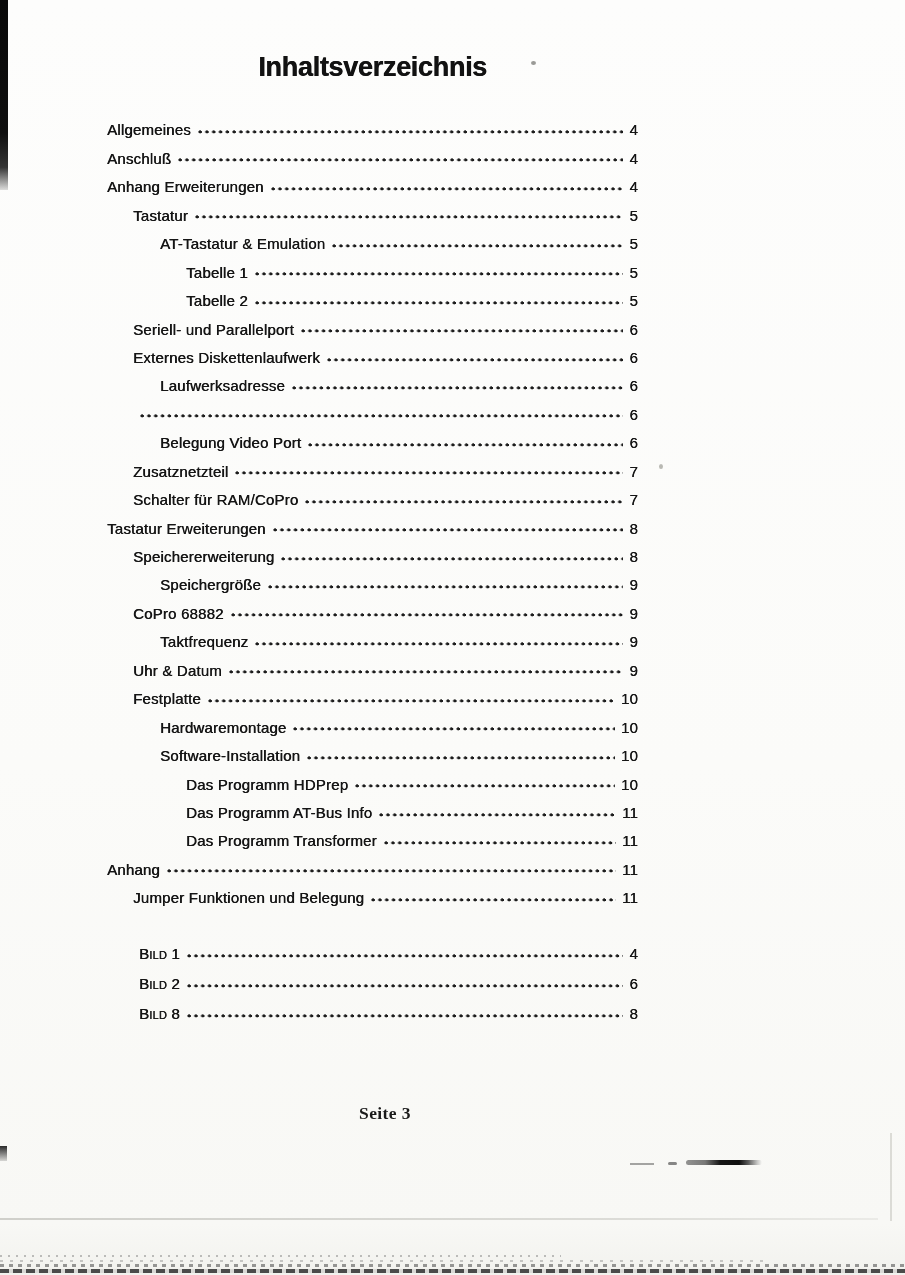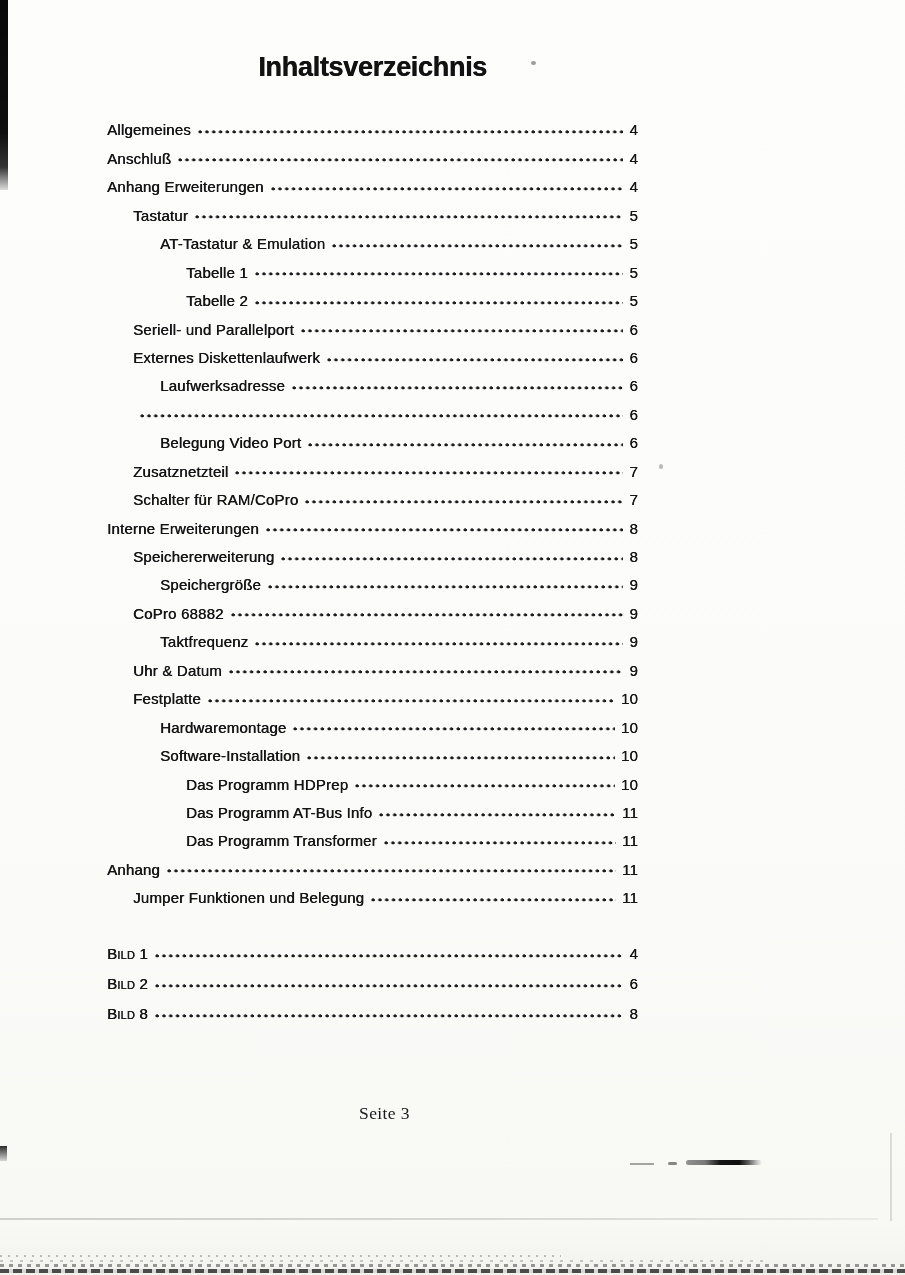--- a/index.html
+++ b/index.html
@@ -26,41 +26,41 @@
   
   .toc-list{position:absolute;left:107px;top:110px;width:531px;}
   .figure-list{position:absolute;left:107px;top:932px;width:531px;}
   .toc-row{
     display:flex;align-items:flex-end;
     height:28.45px;
     font-size:15px;letter-spacing:0.2px;color:#151515;
     text-shadow:0.4px 0 0 #151515;
     white-space:nowrap;
   }
-  .figure-list .toc-row{height:30px;}
+  .figure-list .toc-row{height:30px;margin-left:32px;}
   .figure-row .toc-label{font-variant:small-caps;}
   .level-0{padding-left:0;}
   .level-1{padding-left:26px;}
   .level-2{padding-left:53px;}
   .level-3{padding-left:79px;}
   .toc-label{flex:0 0 auto;}
   .toc-dots{
     flex:1 1 auto;
     height:4.4px;
     margin:0 5px 4px 7px;
     background-image:radial-gradient(circle at 2.1px 2.1px,#1c1c1c 1.45px,rgba(0,0,0,0) 1.95px);
     background-size:6.8px 4.4px;
     background-repeat:repeat-x;
   }
   .toc-page{flex:0 0 auto;text-align:right;margin-left:1px;}
   
   .page-footer{
     position:absolute;left:359px;top:1103px;
     font-family:"Liberation Serif",serif;
-    font-size:17.5px;font-weight:normal;letter-spacing:0.4px;color:#1a1a1a;
+    font-size:17.5px;font-weight:bold;letter-spacing:0.4px;color:#1a1a1a;
   }
   
   .scan-edge-bar{
     position:absolute;left:0;top:0;width:8px;height:190px;
     background:linear-gradient(180deg,#090909 0%,#0f0f0f 70%,#343434 88%,rgba(90,90,90,.2) 100%);
   }
   .scan-mark-left-bottom{
     position:absolute;left:0;top:1146px;width:7px;height:15px;
     background:linear-gradient(180deg,rgba(20,20,20,.9),rgba(20,20,20,.15));
   }
@@ -176,21 +176,21 @@
         <span class="toc-label">Zusatznetzteil</span>
         <span class="toc-dots"></span>
         <span class="toc-page">7</span>
       </div>
       <div class="toc-row level-1">
         <span class="toc-label">Schalter für RAM/CoPro</span>
         <span class="toc-dots"></span>
         <span class="toc-page">7</span>
       </div>
       <div class="toc-row level-0">
-        <span class="toc-label">Interne Erweiterungen</span>
+        <span class="toc-label">Tastatur Erweiterungen</span>
         <span class="toc-dots"></span>
         <span class="toc-page">8</span>
       </div>
       <div class="toc-row level-1">
         <span class="toc-label">Speichererweiterung</span>
         <span class="toc-dots"></span>
         <span class="toc-page">8</span>
       </div>
       <div class="toc-row level-2">
         <span class="toc-label">Speichergröße</span>

